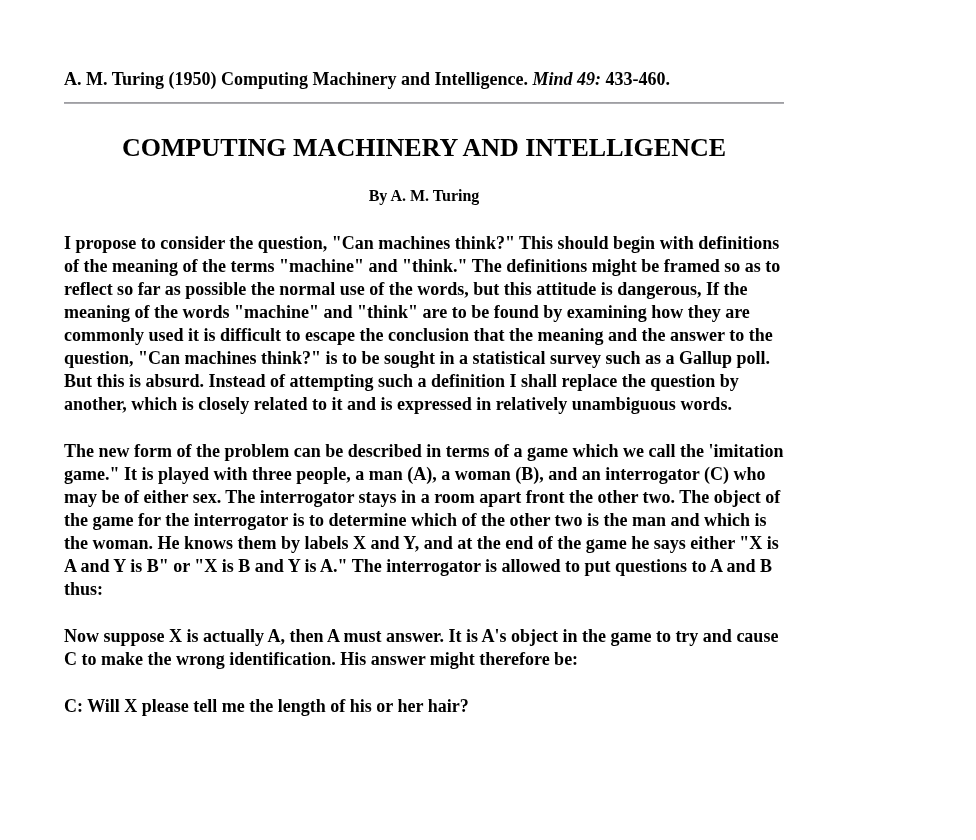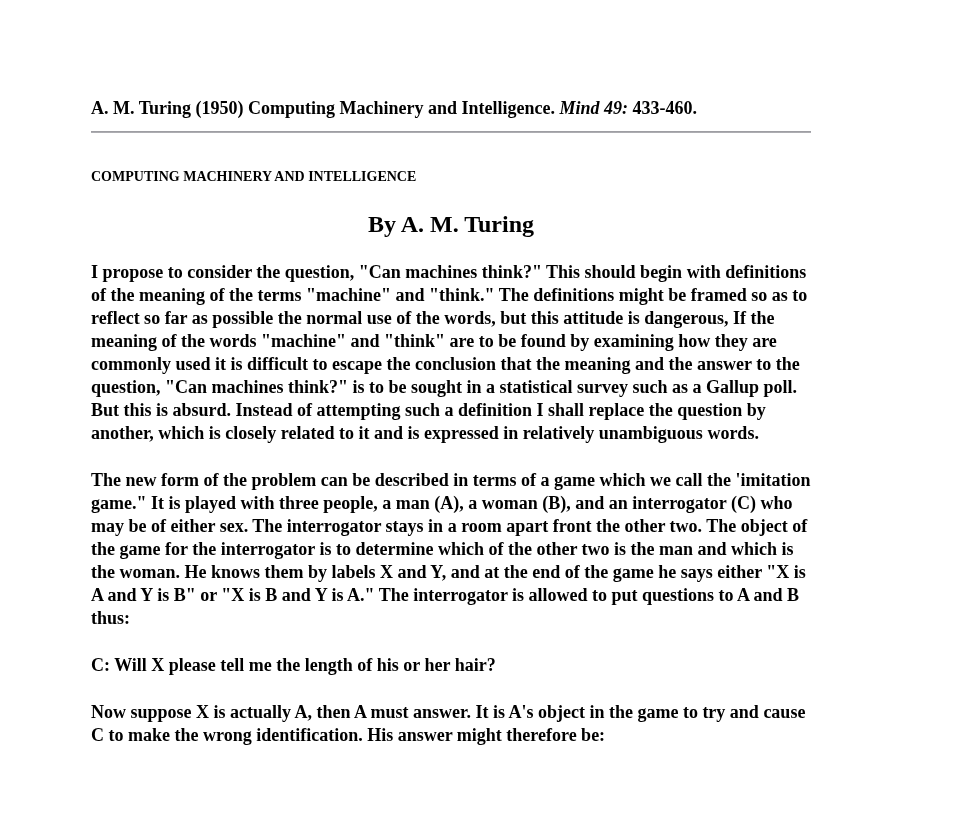--- a/index.html
+++ b/index.html
@@ -9,47 +9,47 @@
     color: #000000;
   }
   body {
     width: 976px;
     height: 840px;
     overflow: hidden;
     font-family: "Liberation Serif", "DejaVu Serif", serif;
   }
   .page {
     width: 720px;
-    margin-left: 91px;
-    padding-top: 97px;
+    margin-left: 64px;
+    padding-top: 68px;
     font-size: 18px;
     line-height: 23px;
   }
   .citation {
     font-weight: bold;
     margin: 0 0 11px 0;
   }
   .citation .journal {
     font-style: italic;
   }
   .divider {
     border: none;
     height: 2px;
     background: linear-gradient(#97979c, #b4b4b8);
     margin: 0;
   }
   .title {
-    font-size: 14px;
+    font-size: 26px;
     line-height: 27px;
     font-weight: bold;
-    text-align: left;
+    text-align: center;
     margin: 30px 0 0 0;
   }
   .byline {
-    font-size: 24px;
+    font-size: 16px;
     line-height: 25px;
     font-weight: bold;
     text-align: center;
     margin: 22px 0 0 0;
   }
   .section-heading {
     font-size: 19px;
     line-height: 24px;
     font-weight: bold;
     margin: 23px 0 0 0;
@@ -70,17 +70,17 @@
 
   <p class="title">COMPUTING MACHINERY AND INTELLIGENCE</p>
 
   <p class="byline">By A. M. Turing</p>
 
 
   <p class="body-paragraph">I propose to consider the question, "Can machines think?" This should begin with definitions of the meaning of the terms "machine" and "think." The definitions might be framed so as to reflect so far as possible the normal use of the words, but this attitude is dangerous, If the meaning of the words "machine" and "think" are to be found by examining how they are commonly used it is difficult to escape the conclusion that the meaning and the answer to the question, "Can machines think?" is to be sought in a statistical survey such as a Gallup poll. But this is absurd. Instead of attempting such a definition I shall replace the question by another, which is closely related to it and is expressed in relatively unambiguous words.</p>
 
   <p class="body-paragraph">The new form of the problem can be described in terms of a game which we call the 'imitation game." It is played with three people, a man (A), a woman (B), and an interrogator (C) who may be of either sex. The interrogator stays in a room apart front the other two. The object of the game for the interrogator is to determine which of the other two is the man and which is the woman. He knows them by labels X and Y, and at the end of the game he says either "X is A and Y is B" or "X is B and Y is A." The interrogator is allowed to put questions to A and B thus:</p>
 
+  <p class="body-paragraph">Now suppose X is actually A, then A must answer. It is A's object in the game to try and cause C to make the wrong identification. His answer might therefore be:</p>
+
   <p class="body-paragraph">C: Will X please tell me the length of his or her hair?</p>
-
-  <p class="body-paragraph">Now suppose X is actually A, then A must answer. It is A's object in the game to try and cause C to make the wrong identification. His answer might therefore be:</p>
 
 </div>
 
 </body></html>

